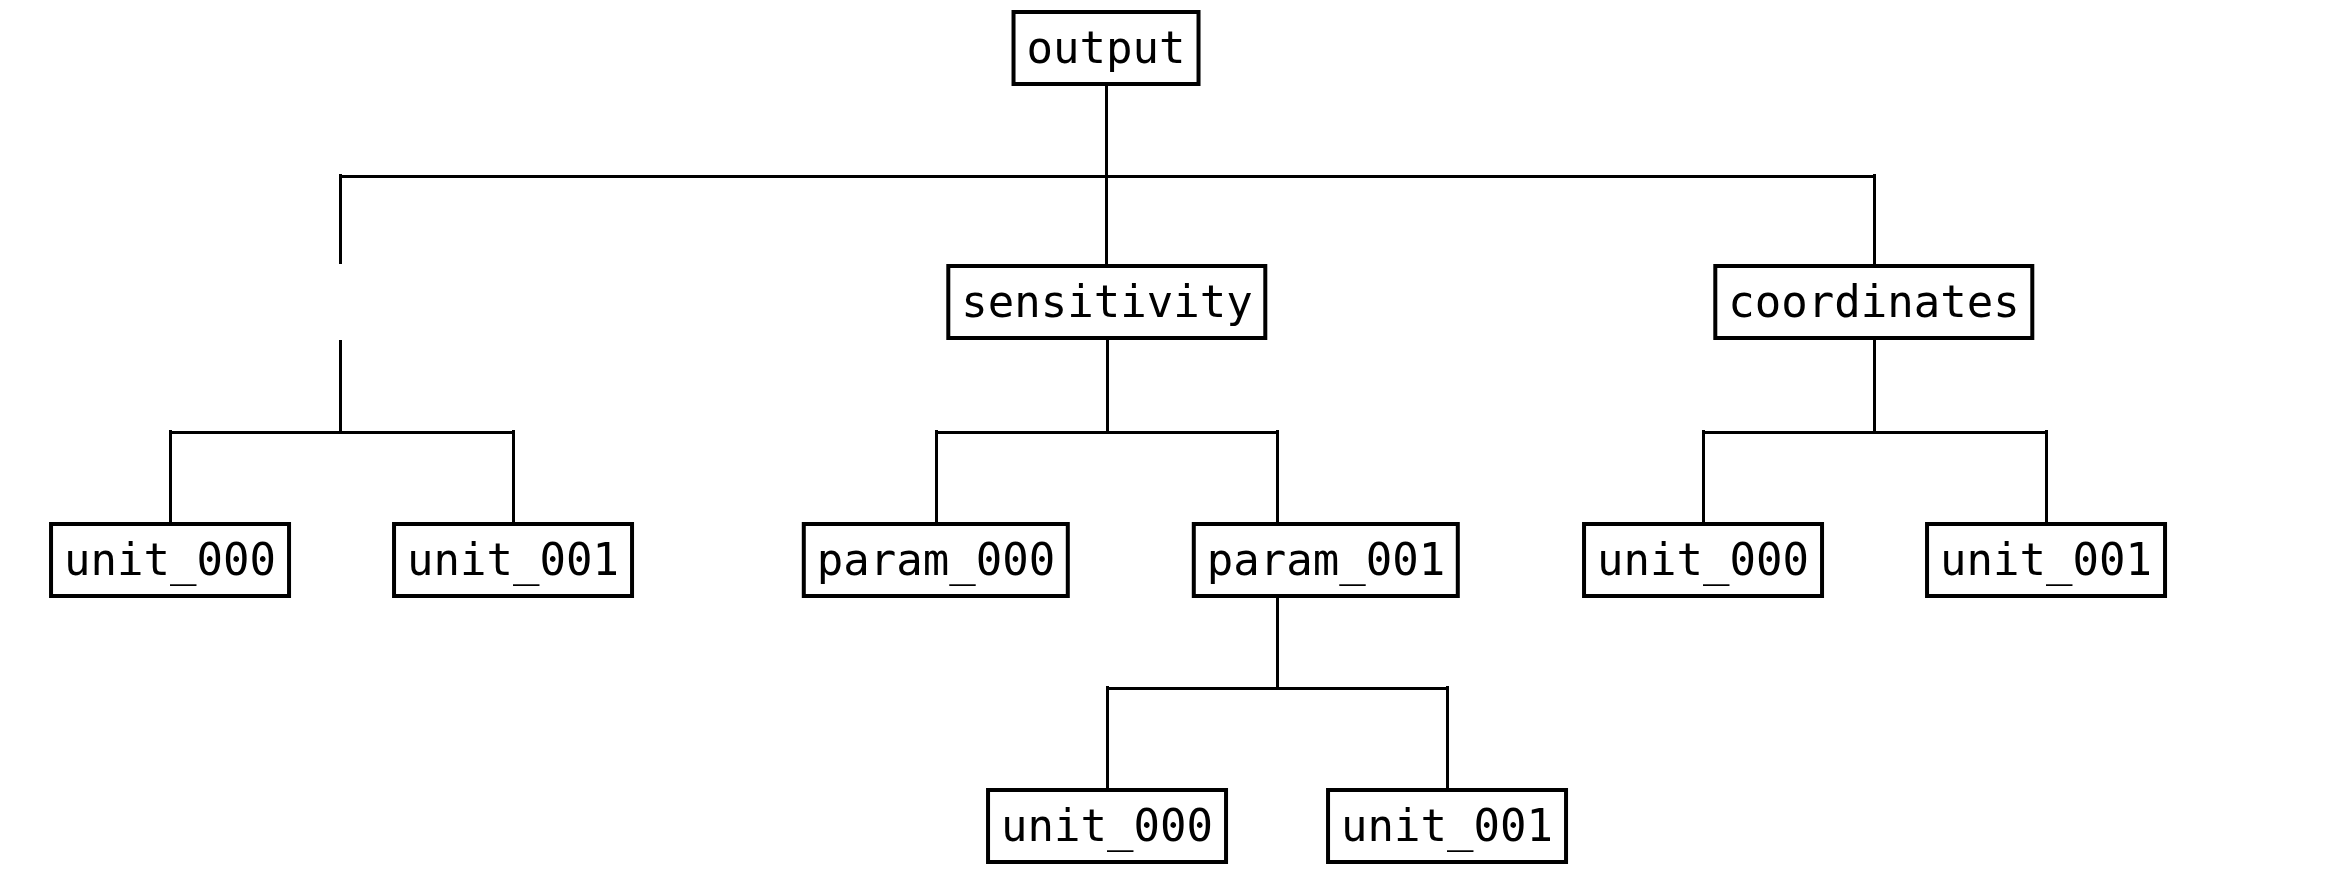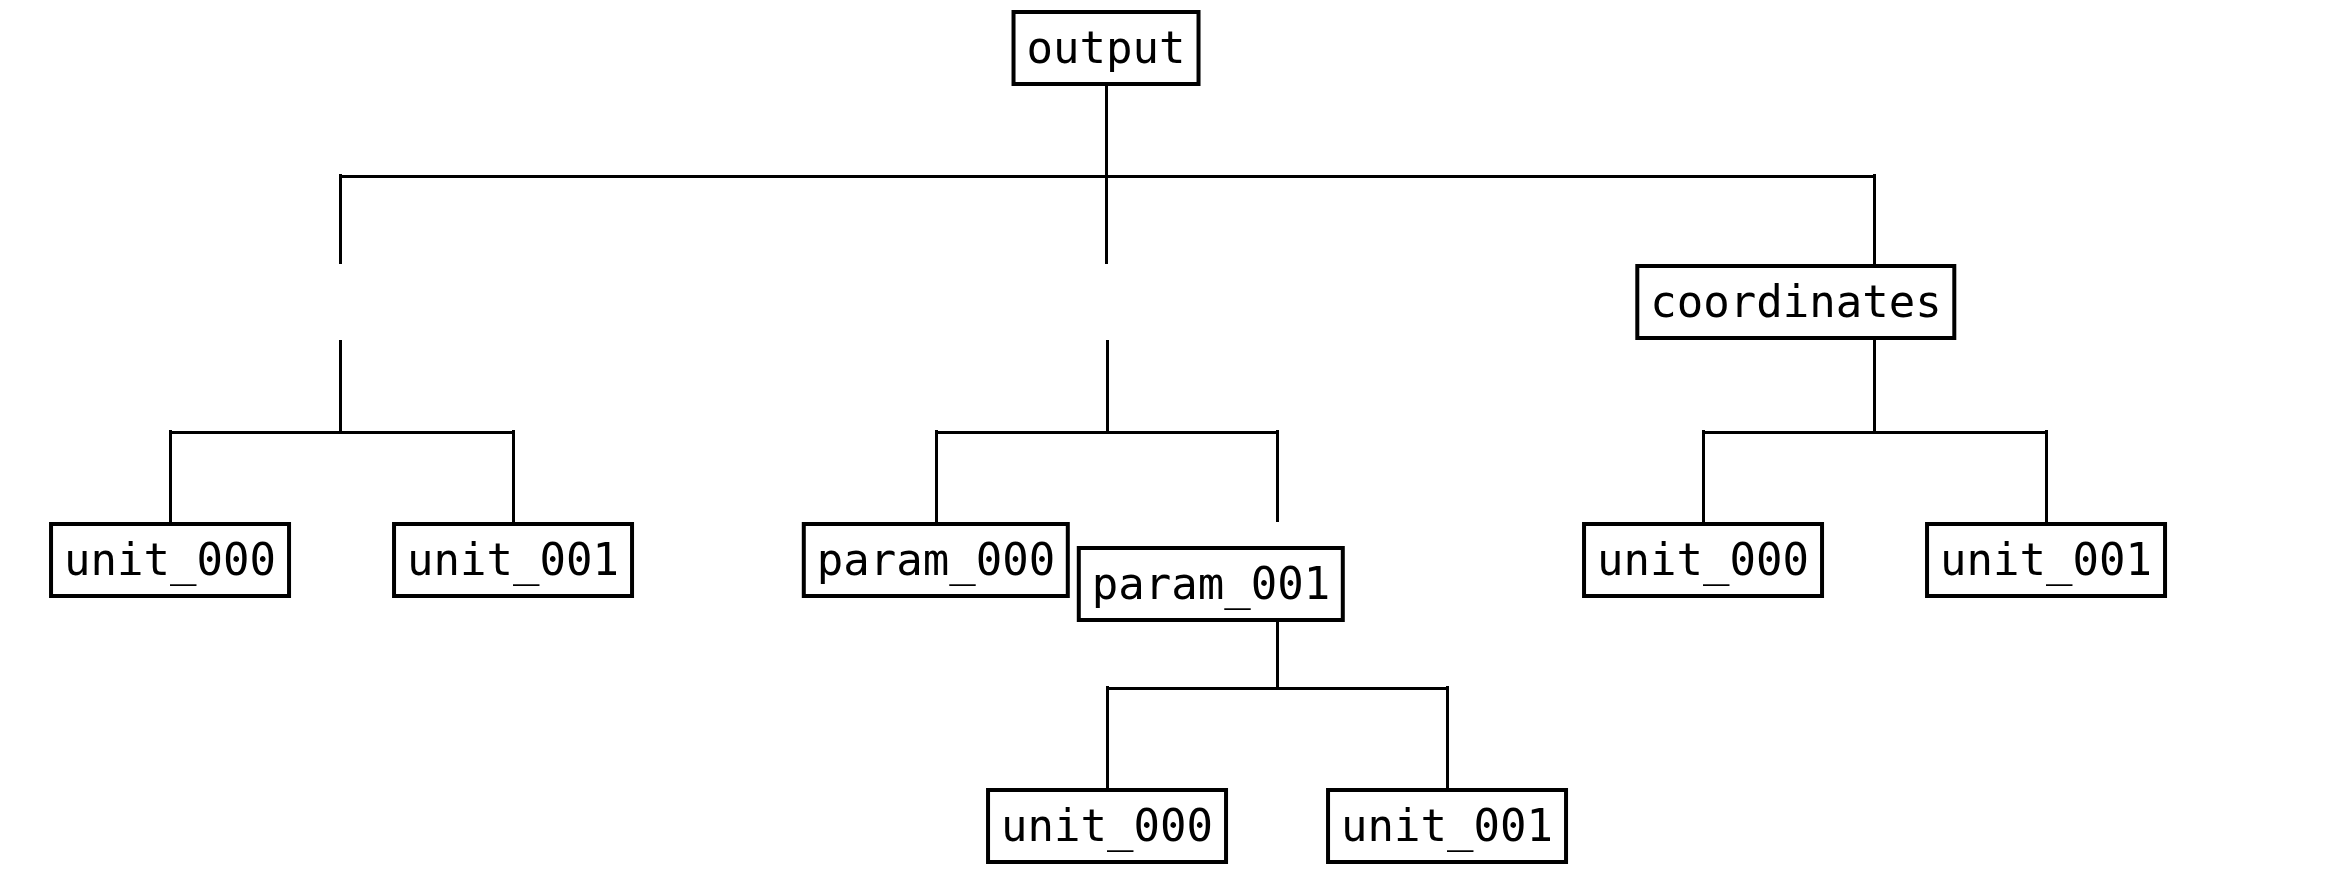--- a/index.html
+++ b/index.html
@@ -62,27 +62,28 @@
   <div class="vline" style="left:1701.5px;top:430px;height:92px;"></div>
   <div class="vline" style="left:2044.5px;top:430px;height:92px;"></div>
 
   <div class="vline" style="left:1275.5px;top:598px;height:90px;"></div>
   <div class="hline" style="left:1107px;top:686.5px;width:340px;"></div>
   <div class="vline" style="left:1105.5px;top:686px;height:102px;"></div>
   <div class="vline" style="left:1445.5px;top:686px;height:102px;"></div>
 
   <div class="node" style="left:1106px;top:10px;">output</div>
 
-  <div class="node" style="left:1796px;top:264px;">coordinates</div>
+  <div class="node" style="left:1107px;top:264px;">sensitivity</div>
+  <div class="node" style="left:1874px;top:264px;">coordinates</div>
 
   <div class="node" style="left:170px;top:522px;">unit_000</div>
   <div class="node" style="left:513px;top:522px;">unit_001</div>
 
   <div class="node" style="left:936px;top:522px;">param_000</div>
-  <div class="node" style="left:1211px;top:522px;margin-top:24px;">param_001</div>
+  <div class="node" style="left:1326px;top:522px;">param_001</div>
 
   <div class="node" style="left:1703px;top:522px;">unit_000</div>
   <div class="node" style="left:2046px;top:522px;">unit_001</div>
 
   <div class="node" style="left:1107px;top:788px;">unit_000</div>
   <div class="node" style="left:1447px;top:788px;">unit_001</div>
 
 </div>
 
 </body></html>

